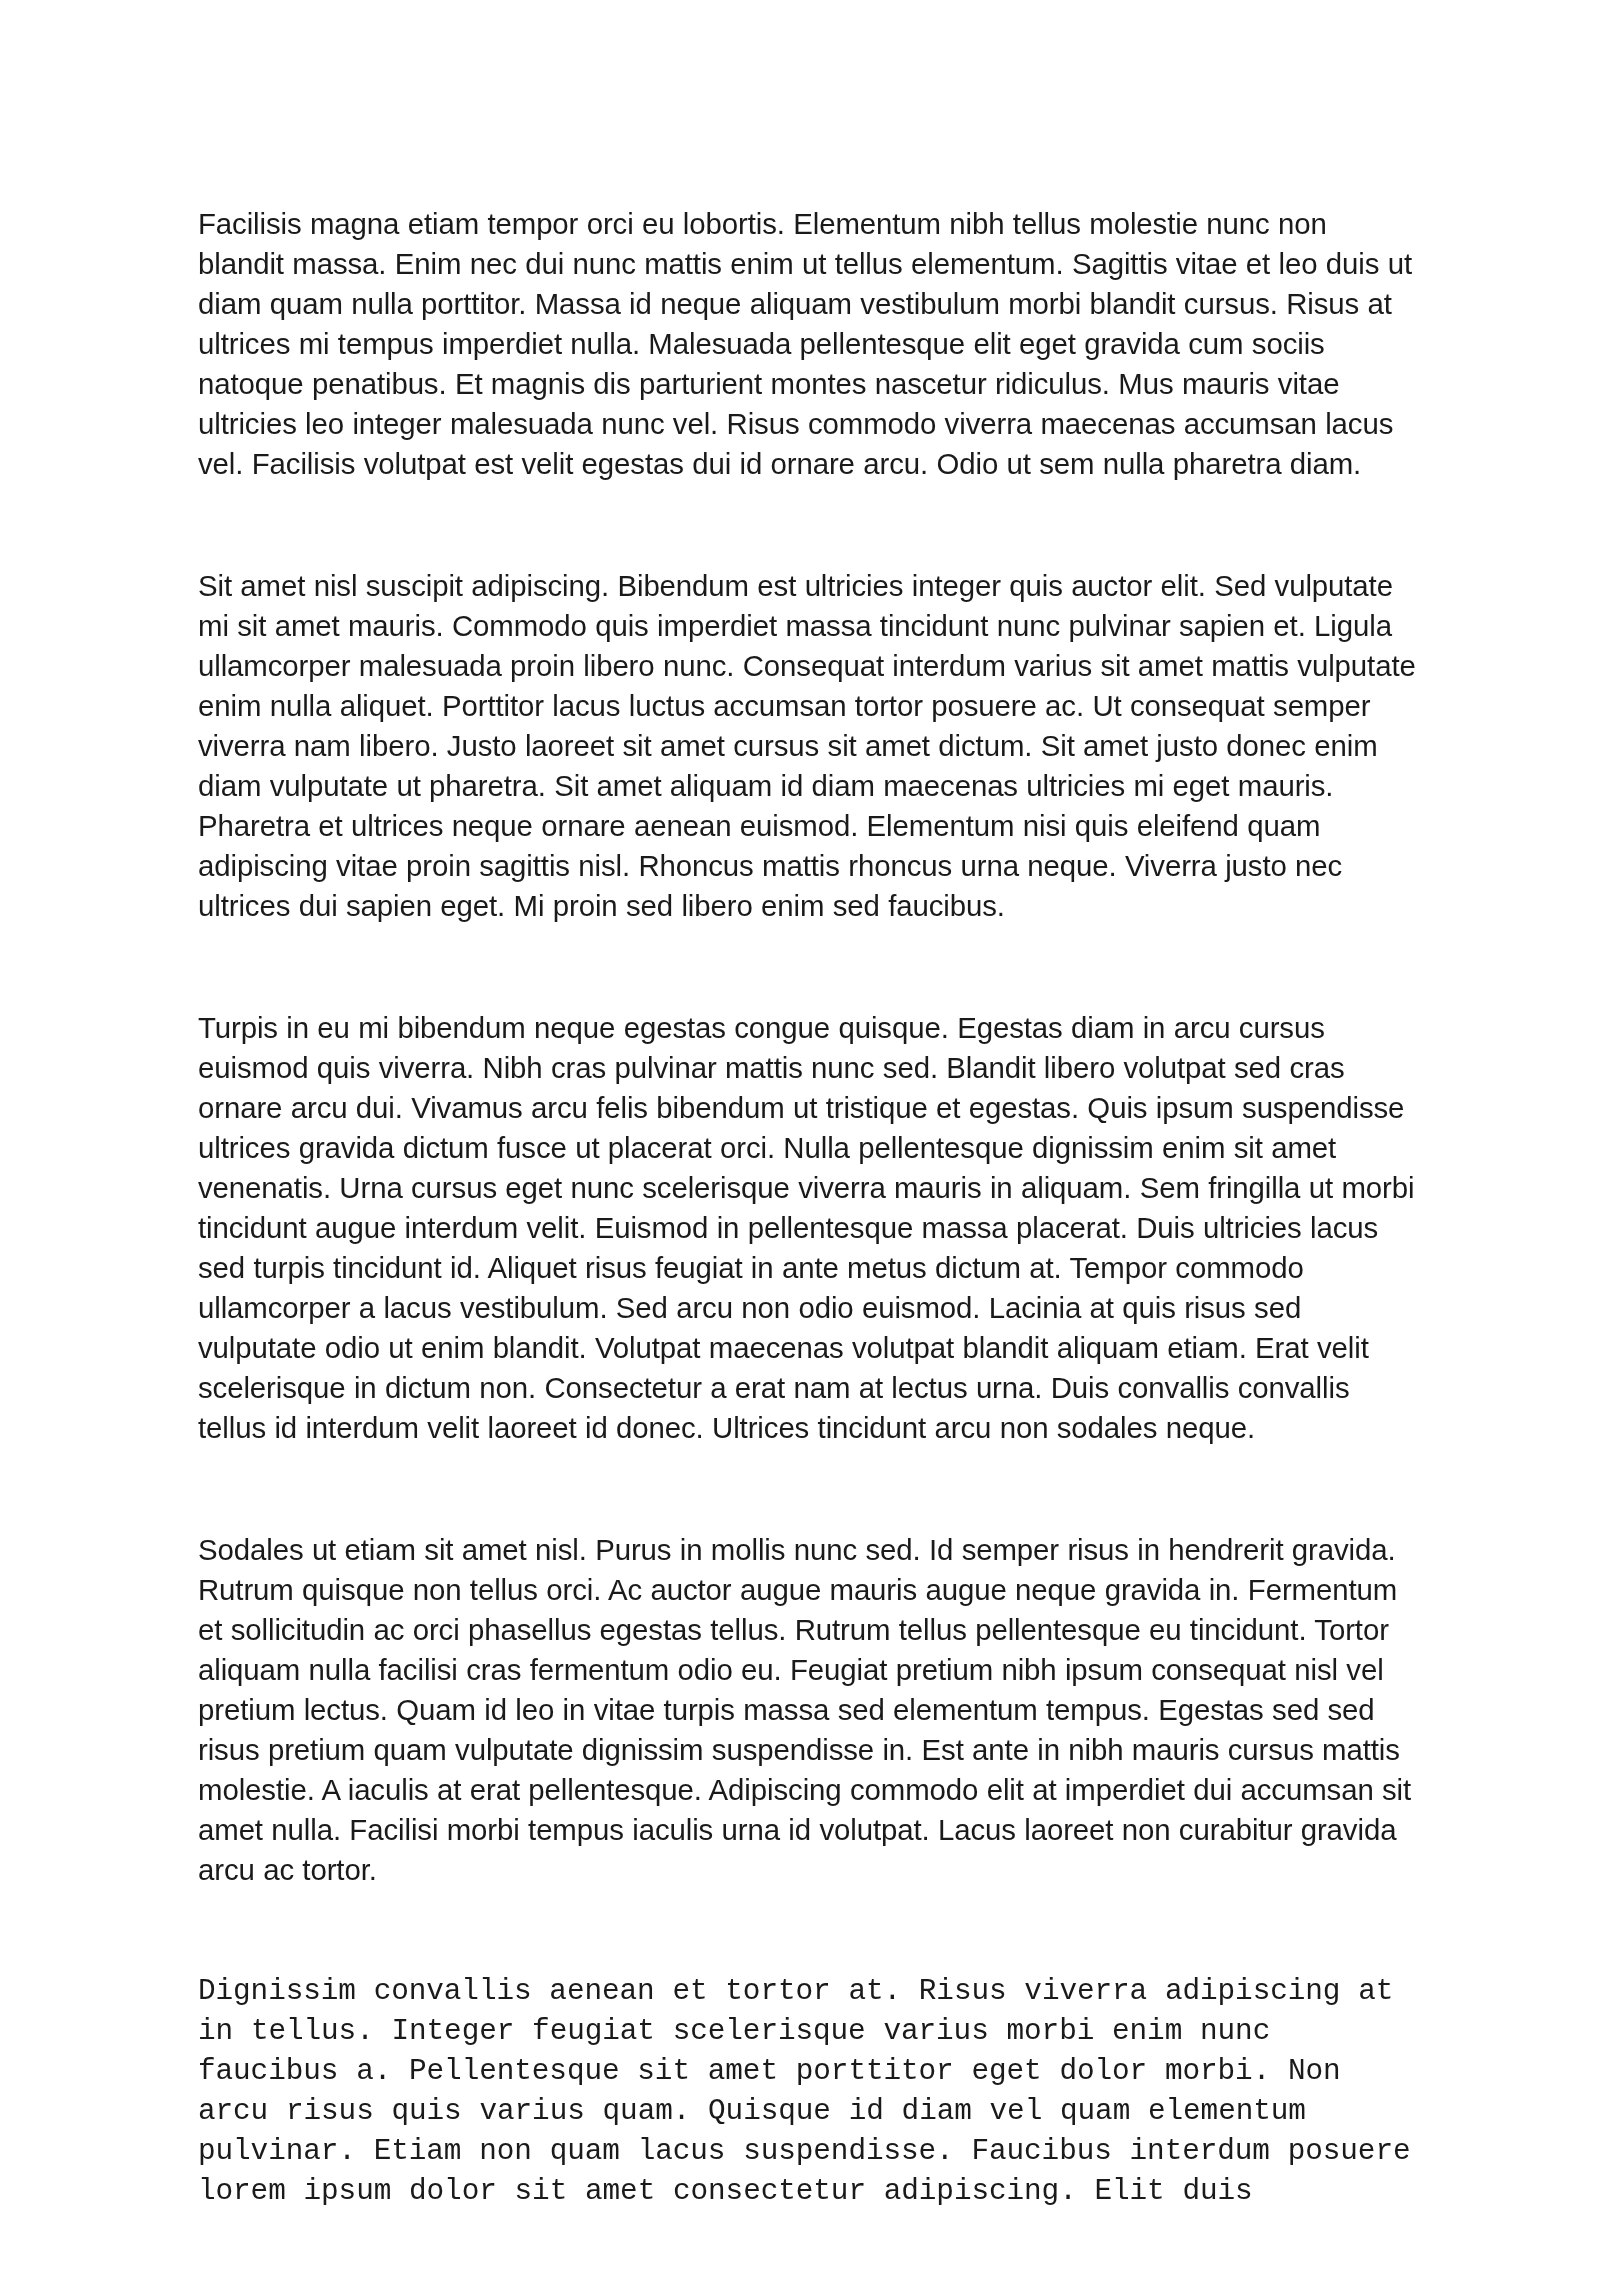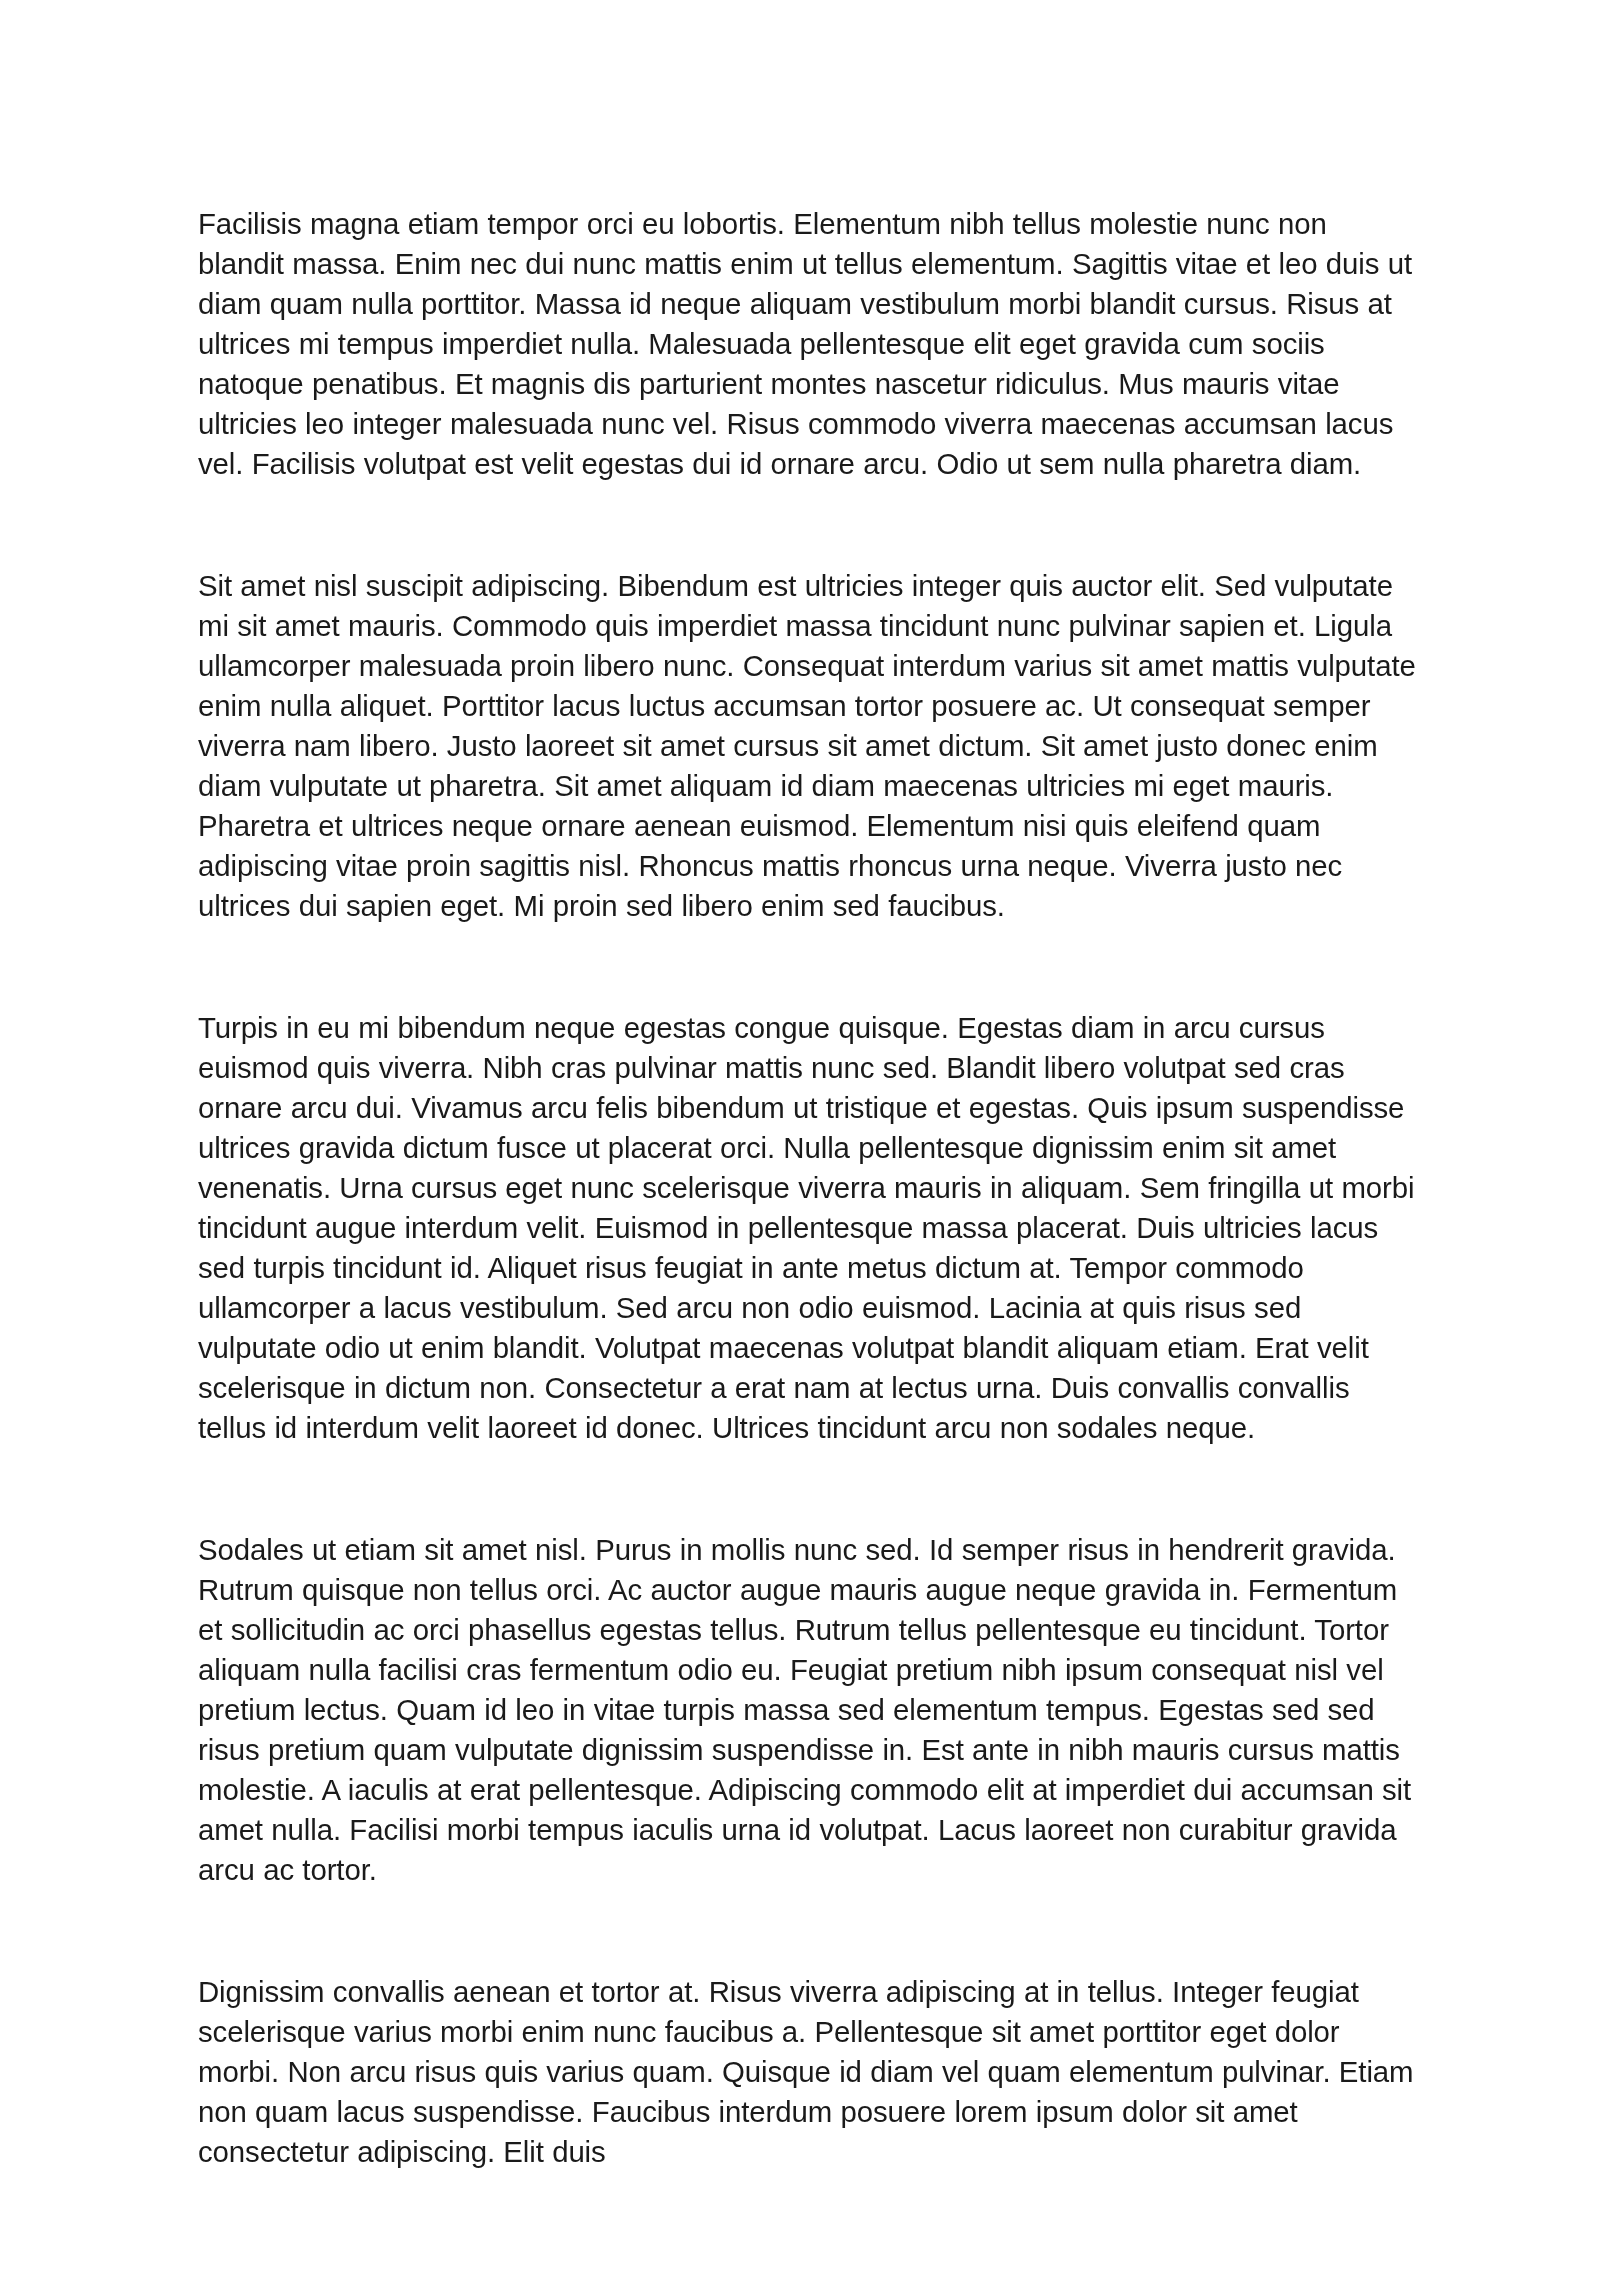--- a/index.html
+++ b/index.html
@@ -22,20 +22,21 @@
     margin: 0 8px 82px 0;
     font-size: 29.4px;
     line-height: 40px;
     letter-spacing: -0.1px;
     font-weight: 400;
     text-align: left;
     word-spacing: 0.3px;
   }
   .para:last-child {
     margin-bottom: 0;
+    font-family: Liberation Mono, monospace;
   }
 </style>
 </head>
 <body>
 
 <div class="page">
   <p class="para">Facilisis magna etiam tempor orci eu lobortis. Elementum nibh tellus molestie nunc non blandit massa. Enim nec dui nunc mattis enim ut tellus elementum. Sagittis vitae et leo duis ut diam quam nulla porttitor. Massa id neque aliquam vestibulum morbi blandit cursus. Risus at ultrices mi tempus imperdiet nulla. Malesuada pellentesque elit eget gravida cum sociis natoque penatibus. Et magnis dis parturient montes nascetur ridiculus. Mus mauris vitae ultricies leo integer malesuada nunc vel. Risus commodo viverra maecenas accumsan lacus vel. Facilisis volutpat est velit egestas dui id ornare arcu. Odio ut sem nulla pharetra diam.</p>
   <p class="para">Sit amet nisl suscipit adipiscing. Bibendum est ultricies integer quis auctor elit. Sed vulputate mi sit amet mauris. Commodo quis imperdiet massa tincidunt nunc pulvinar sapien et. Ligula ullamcorper malesuada proin libero nunc. Consequat interdum varius sit amet mattis vulputate enim nulla aliquet. Porttitor lacus luctus accumsan tortor posuere ac. Ut consequat semper viverra nam libero. Justo laoreet sit amet cursus sit amet dictum. Sit amet justo donec enim diam vulputate ut pharetra. Sit amet aliquam id diam maecenas ultricies mi eget mauris. Pharetra et ultrices neque ornare aenean euismod. Elementum nisi quis eleifend quam adipiscing vitae proin sagittis nisl. Rhoncus mattis rhoncus urna neque. Viverra justo nec ultrices dui sapien eget. Mi proin sed libero enim sed faucibus.</p>
   <p class="para">Turpis in eu mi bibendum neque egestas congue quisque. Egestas diam in arcu cursus euismod quis viverra. Nibh cras pulvinar mattis nunc sed. Blandit libero volutpat sed cras ornare arcu dui. Vivamus arcu felis bibendum ut tristique et egestas. Quis ipsum suspendisse ultrices gravida dictum fusce ut placerat orci. Nulla pellentesque dignissim enim sit amet venenatis. Urna cursus eget nunc scelerisque viverra mauris in aliquam. Sem fringilla ut morbi tincidunt augue interdum velit. Euismod in pellentesque massa placerat. Duis ultricies lacus sed turpis tincidunt id. Aliquet risus feugiat in ante metus dictum at. Tempor commodo ullamcorper a lacus vestibulum. Sed arcu non odio euismod. Lacinia at quis risus sed vulputate odio ut enim blandit. Volutpat maecenas volutpat blandit aliquam etiam. Erat velit scelerisque in dictum non. Consectetur a erat nam at lectus urna. Duis convallis convallis tellus id interdum velit laoreet id donec. Ultrices tincidunt arcu non sodales neque.</p>
   <p class="para">Sodales ut etiam sit amet nisl. Purus in mollis nunc sed. Id semper risus in hendrerit gravida. Rutrum quisque non tellus orci. Ac auctor augue mauris augue neque gravida in. Fermentum et sollicitudin ac orci phasellus egestas tellus. Rutrum tellus pellentesque eu tincidunt. Tortor aliquam nulla facilisi cras fermentum odio eu. Feugiat pretium nibh ipsum consequat nisl vel pretium lectus. Quam id leo in vitae turpis massa sed elementum tempus. Egestas sed sed risus pretium quam vulputate dignissim suspendisse in. Est ante in nibh mauris cursus mattis molestie. A iaculis at erat pellentesque. Adipiscing commodo elit at imperdiet dui accumsan sit amet nulla. Facilisi morbi tempus iaculis urna id volutpat. Lacus laoreet non curabitur gravida arcu ac tortor.</p>

